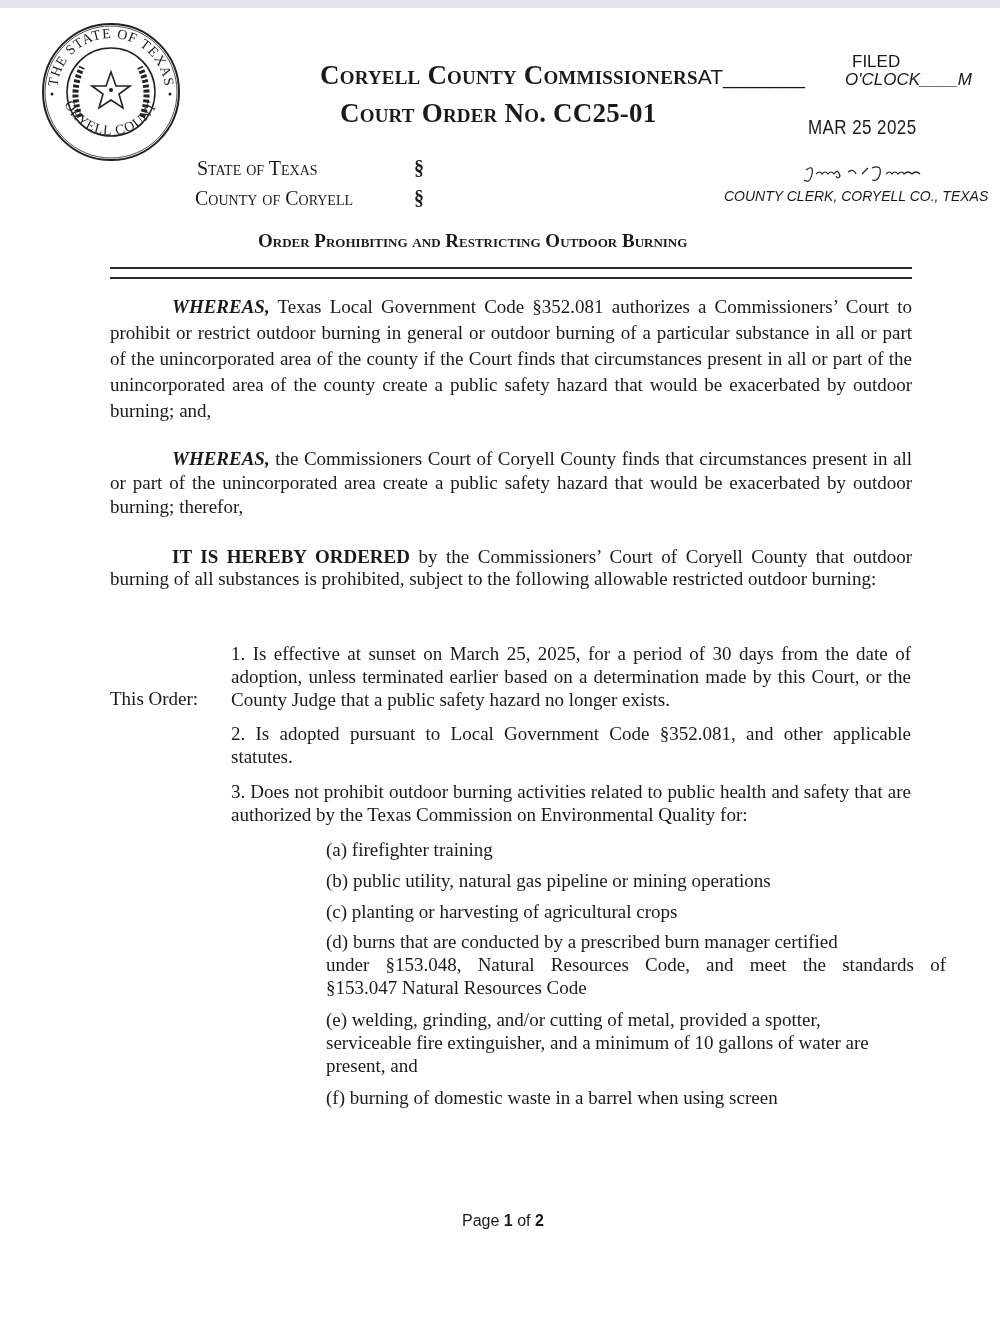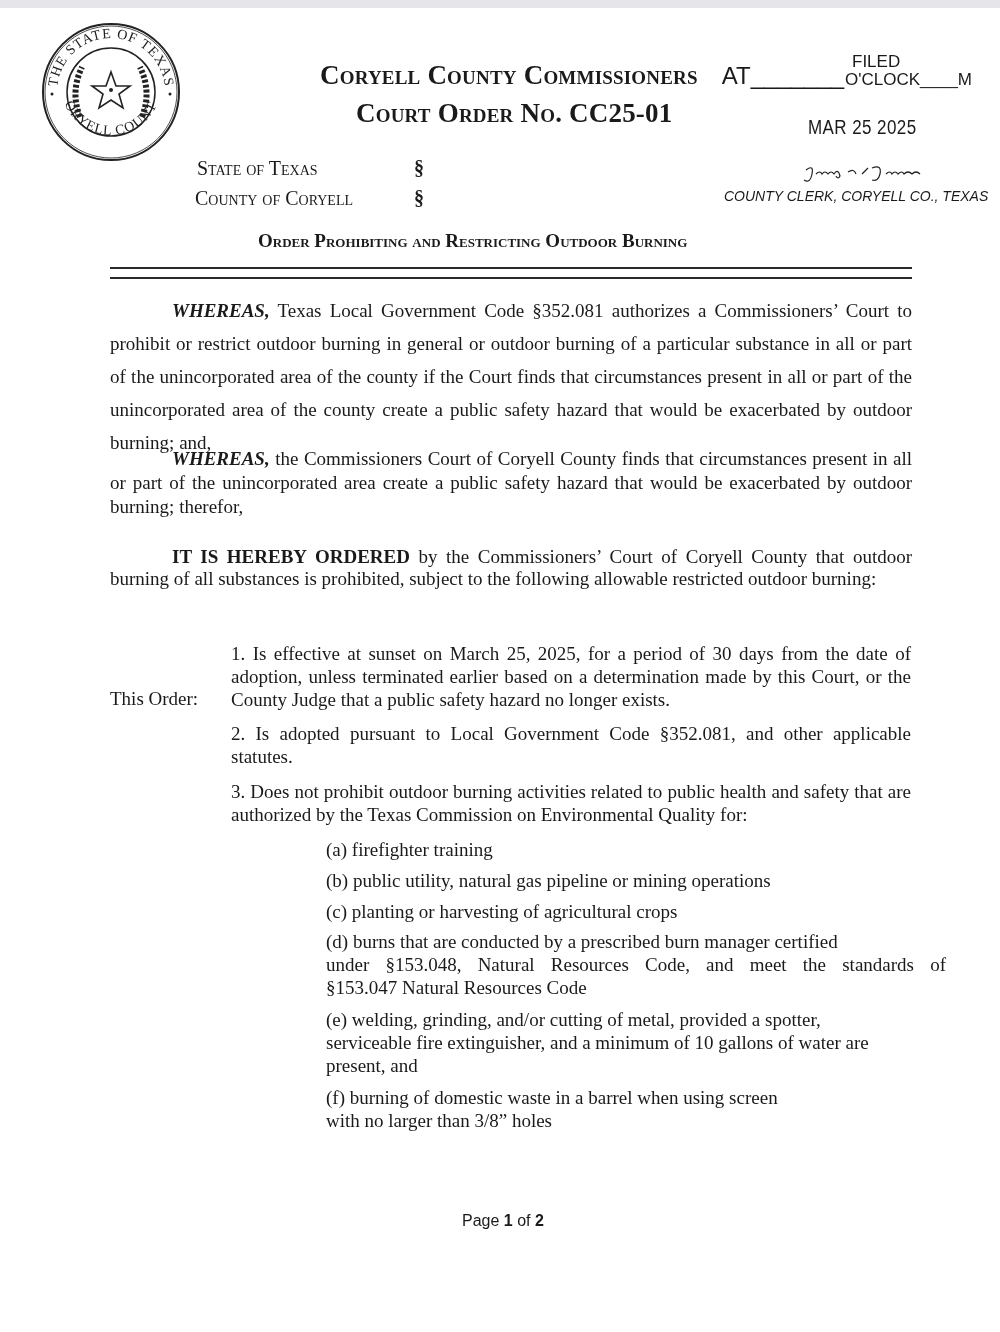--- a/index.html
+++ b/index.html
@@ -5,38 +5,38 @@
   html, body { margin: 0; padding: 0; }
   body {
     width: 1000px; height: 1332px; position: relative; overflow: hidden;
     background: #ffffff; color: #1a1a1a;
     font-family: "Liberation Serif", "DejaVu Serif", serif;
   }
   .topbar { position: absolute; left: 0; top: 0; width: 1000px; height: 8px; background: #e6e6ea; }
   .seal { position: absolute; left: 40px; top: 22px; width: 142px; height: 140px; }
   .hdr-title { position: absolute; font-weight: bold; font-variant: small-caps; font-size: 27px; letter-spacing: 0.2px; white-space: nowrap; }
   .t1 { left: 320px; top: 60px; }
-  .t1 .at { font-family: "Liberation Sans", sans-serif; font-weight: normal; font-variant: normal; font-size: 24px; letter-spacing: 0; margin-left: 24px; }
-  .t2 { left: 356px; top: 98px; }
+  .t1 .at { font-family: "Liberation Sans", sans-serif; font-weight: normal; font-variant: normal; font-size: 21px; letter-spacing: 0; }
+  .t2 { left: 340px; top: 98px; }
   .sans { font-family: "Liberation Sans", "DejaVu Sans", sans-serif; }
   .filed { position: absolute; left: 852px; top: 52px; font-size: 17px; }
-  .oclock { position: absolute; left: 845px; top: 70px; font-size: 17px; white-space: nowrap; }
+  .oclock { position: absolute; left: 845px; top: 70px; font-size: 17px; white-space: nowrap; font-style: italic; }
   .stamp-date { position: absolute; left: 808px; top: 116px; font-size: 20px; letter-spacing: 0.5px; transform: scaleX(0.85); transform-origin: left; }
   .sig { position: absolute; left: 800px; top: 162px; width: 130px; height: 26px; }
   .clerk { position: absolute; left: 724px; top: 188px; font-size: 14px; white-space: nowrap; font-style: italic; }
   .state { position: absolute; font-weight: normal; font-variant: small-caps; font-size: 20px; white-space: nowrap; }
   .s1 { left: 197px; top: 157px; }
   .s2 { left: 195px; top: 187px; }
   .sect { position: absolute; font-size: 20px; font-weight: bold; }
   .sect1 { left: 414px; top: 157px; }
   .sect2 { left: 414px; top: 187px; }
   .order-title { position: absolute; left: 258px; top: 230px; font-weight: bold; font-variant: small-caps; font-size: 19px; white-space: nowrap; }
   .rule { position: absolute; left: 110px; width: 802px; height: 2px; background: #2a2a2a; }
   .r1 { top: 267px; } .r2 { top: 277px; }
-  .para { position: absolute; left: 110px; width: 802px; font-size: 19px; line-height: 33px; text-align: justify; }
+  .para { position: absolute; left: 110px; width: 802px; font-size: 19px; line-height: 26px; text-align: justify; }
   .p1 { top: 294px; }
   .p2 { top: 447px; line-height: 24px; }
   .p3 { top: 546px; line-height: 22px; }
   .indent { display: inline-block; width: 62px; }
   .order-label { position: absolute; left: 110px; top: 640px; font-size: 19px; margin-top: 48px; }
   .item { position: absolute; left: 231px; width: 680px; font-size: 19px; line-height: 23px; text-align: justify; }
   .i1 { top: 642px; } .i2 { top: 722px; } .i3 { top: 780px; }
   .sub { position: absolute; left: 290px; width: 620px; font-size: 19px; line-height: 23px; margin-left: 36px; }
   .sa { top: 838px; } .sb { top: 869px; } .sc { top: 900px; }
   .sd { top: 930px; } .se { top: 1008px; } .sf { top: 1086px; }
@@ -116,18 +116,17 @@
   <div class="cont">under §153.048, Natural Resources Code, and meet the standards of</div>
   <div>§153.047 Natural Resources Code</div>
 </div>
 <div class="sub se">
   <div>(e) welding, grinding, and/or cutting of metal, provided a spotter,</div>
   <div>serviceable fire extinguisher, and a minimum of 10 gallons of water are</div>
   <div>present, and</div>
 </div>
 <div class="sub sf">
   <div>(f)  burning of domestic waste in a barrel when using screen</div>
-  <div>with no larger than 3/8” holes</div>
 </div>
 
 <div class="footer">
   <span>Page </span><b>1</b><span> of </span><b>2</b>
 </div>
 
 </body></html>

